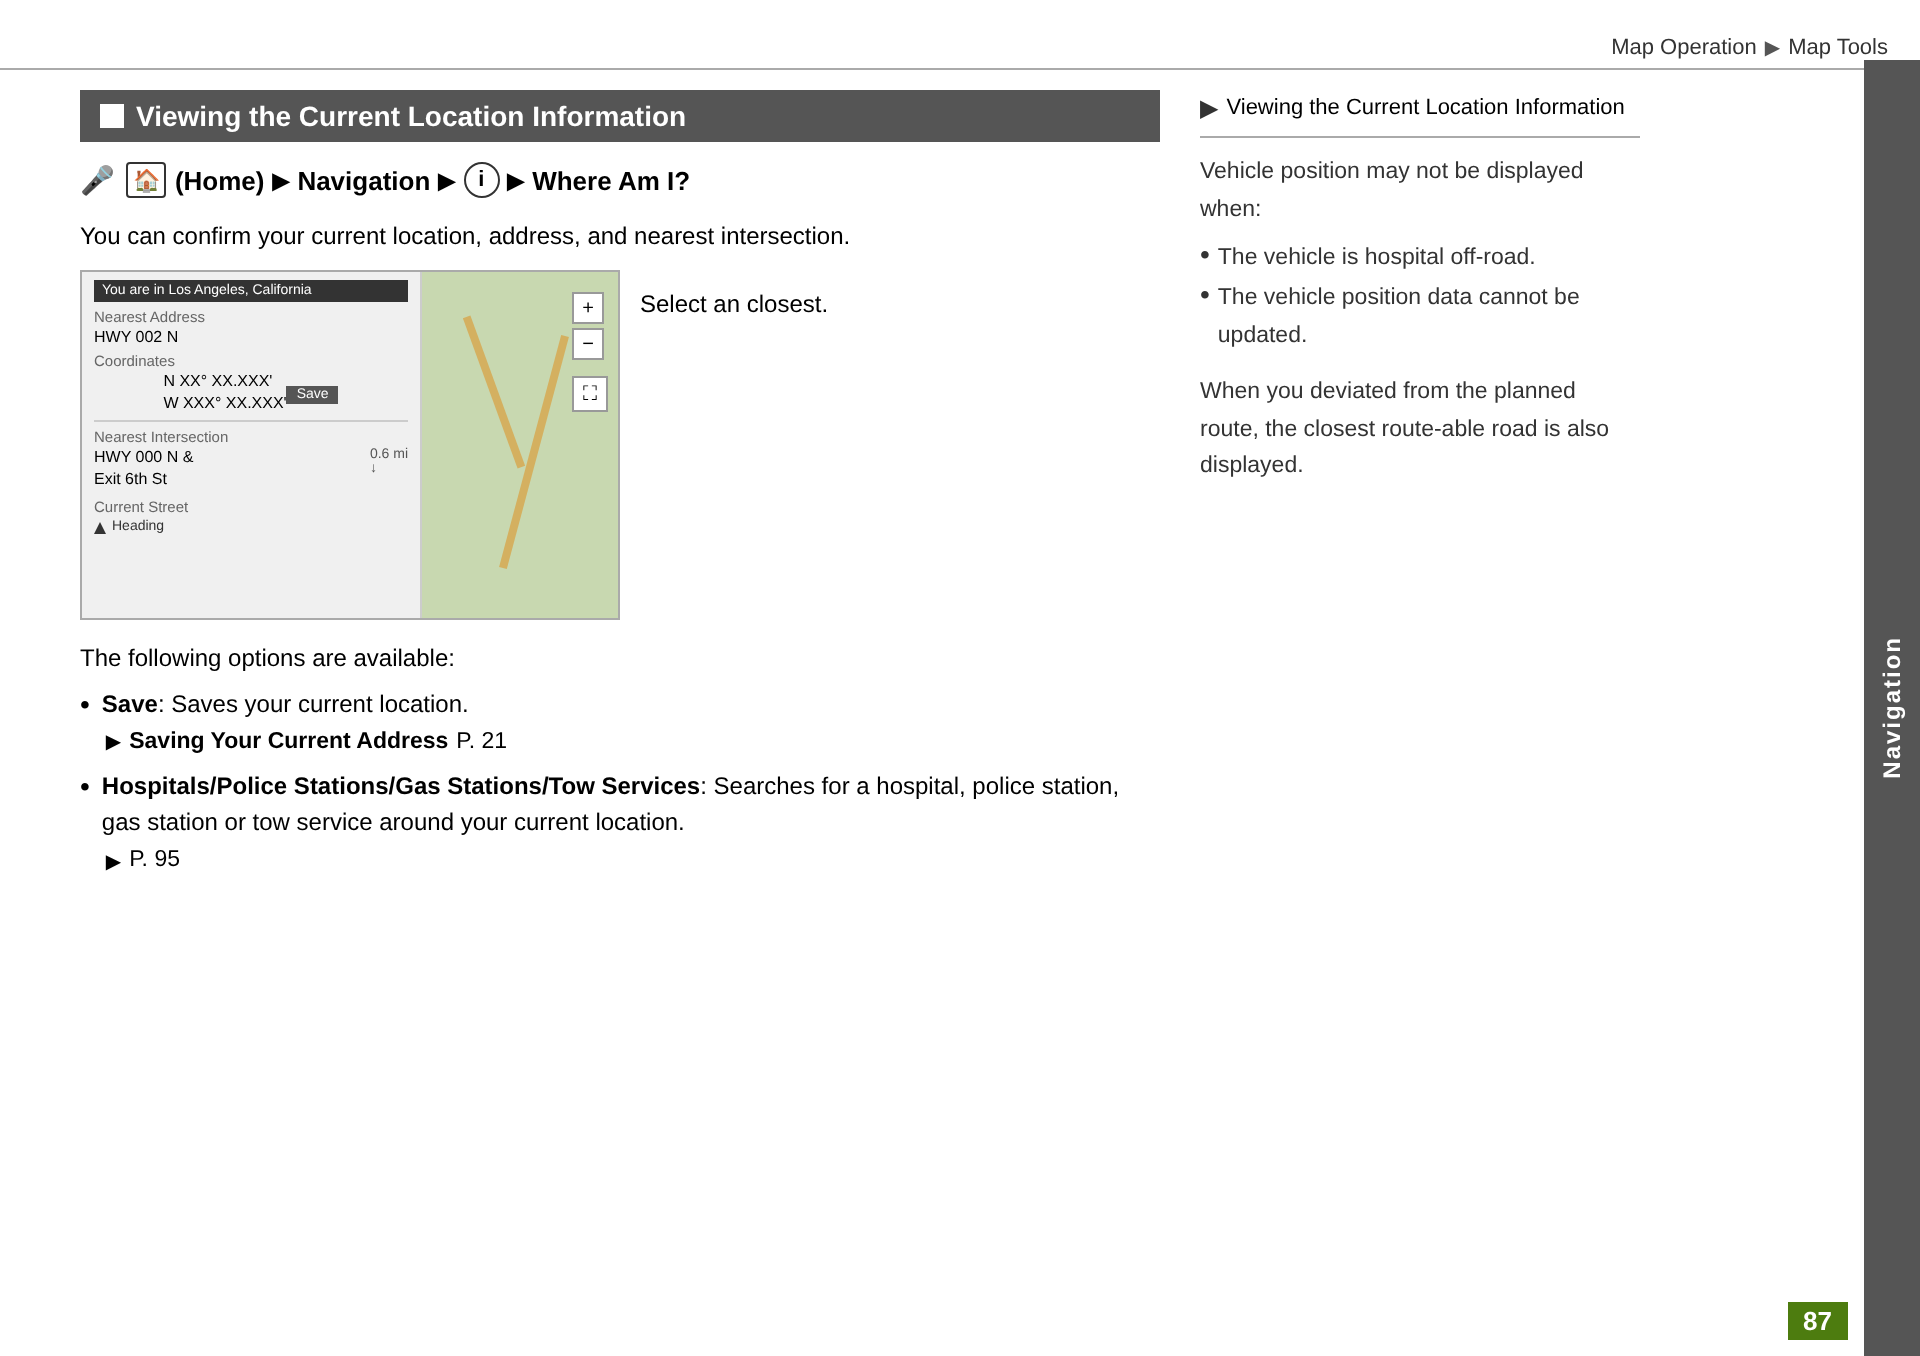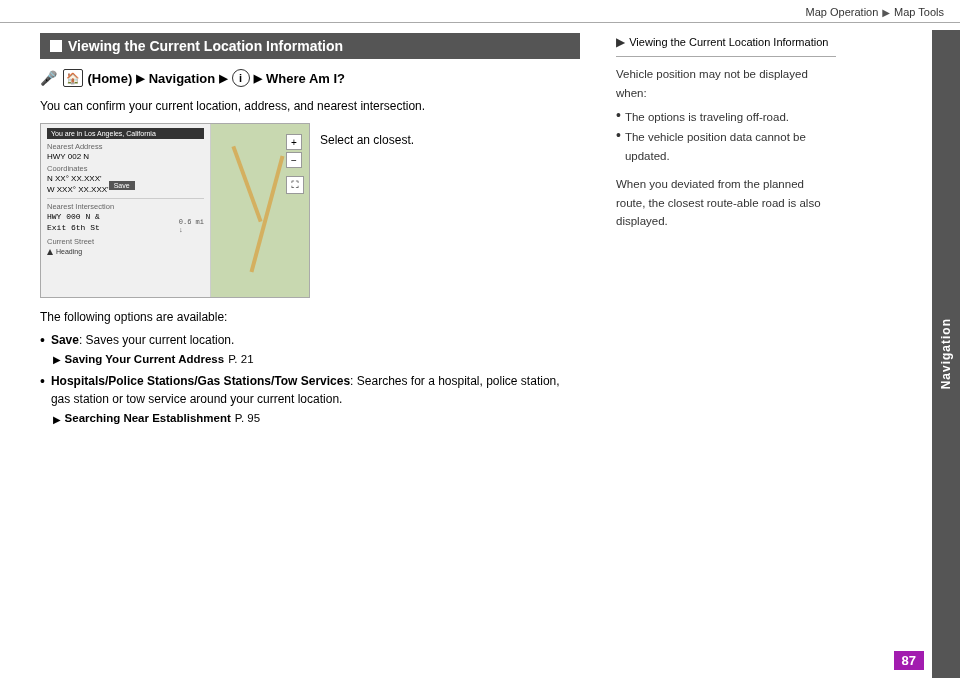--- a/index.html
+++ b/index.html
@@ -12,21 +12,21 @@
       color: #000;
       overflow: hidden;
       position: relative;
     }
 
     
     .header-bar {
       display: flex;
       justify-content: flex-end;
       align-items: center;
-      padding: 6px 16px 4px 0;
+      padding: 18px 16px 4px 0;
       border-bottom: 1px solid #aaa;
       font-size: 11px;
       color: #333;
     }
     .header-bar .breadcrumb {
       display: flex;
       align-items: center;
       gap: 4px;
     }
     .header-arrow {
@@ -55,30 +55,30 @@
       letter-spacing: 1px;
     }
 
     
     .page-number {
       position: absolute;
       bottom: 8px;
       right: 36px;
       font-size: 13px;
       font-weight: bold;
-      background: #a21caf;
+      background: #4d7c0f;
       color: #fff;
       padding: 2px 8px;
     }
 
     
     .main-content {
       display: flex;
       padding: 10px 40px 10px 40px;
-      gap: 36px;
+      gap: 20px;
       margin-right: 30px;
     }
 
     
     .left-col {
       flex: 1;
       max-width: 540px;
     }
 
     
@@ -211,40 +211,39 @@
       margin-bottom: 1px;
     }
     .map-value {
       font-size: 8px;
       color: #000;
       margin-bottom: 2px;
     }
     .map-save-row {
       display: flex;
       align-items: center;
-      justify-content: flex-start;
+      justify-content: center;
     }
     .map-save-btn {
       background: #555;
       color: #fff;
       font-size: 7px;
       padding: 1px 5px;
       border: none;
       cursor: pointer;
     }
     .map-divider {
       border: none;
       border-top: 1px solid #ccc;
       margin: 2px 0;
     }
     .map-intersection-row {
       display: flex;
-      align-items: flex-end;
+      align-items: flex-start;
       justify-content: space-between;
-      font-family: Liberation Mono, monospace;
     }
     .map-distance {
       font-size: 7px;
       color: #555;
     }
     .map-controls {
       position: absolute;
       right: 5px;
       top: 10px;
       display: flex;
@@ -470,39 +469,38 @@
           </div>
         </div>
       </div>
 
       <div class="bullet-item">
         <span class="bullet-dot">•</span>
         <div class="bullet-content">
           <span class="bold-term">Hospitals/Police Stations/Gas Stations/Tow Services</span><span>: Searches for a hospital, police station, gas station or tow service around your current location.</span>
           <div class="ref-line">
             <span class="ref-icon">▶</span>
-            <span class="ref-bold">Searching Near Establishment</span>
             <span class="ref-page">P. 95</span>
           </div>
         </div>
       </div>
     </div>
   </div>
 
   <div class="right-col">
     <div class="right-col-header">
       <span class="right-col-icon">▶</span>
       <span>Viewing the Current Location Information</span>
     </div>
     <div class="right-col-content">
       <p>Vehicle position may not be displayed when:</p>
 
       <div class="right-note-bullet">
         <span class="note-dot">•</span>
-        <span>The options is traveling off-road.</span>
+        <span>The vehicle is hospital off-road.</span>
       </div>
       <div class="right-note-bullet">
         <span class="note-dot">•</span>
         <span>The vehicle position data cannot be updated.</span>
       </div>
 
       <p style="margin-top:10px;">When you deviated from the planned route, the closest route-able road is also displayed.</p>
     </div>
   </div>
 

